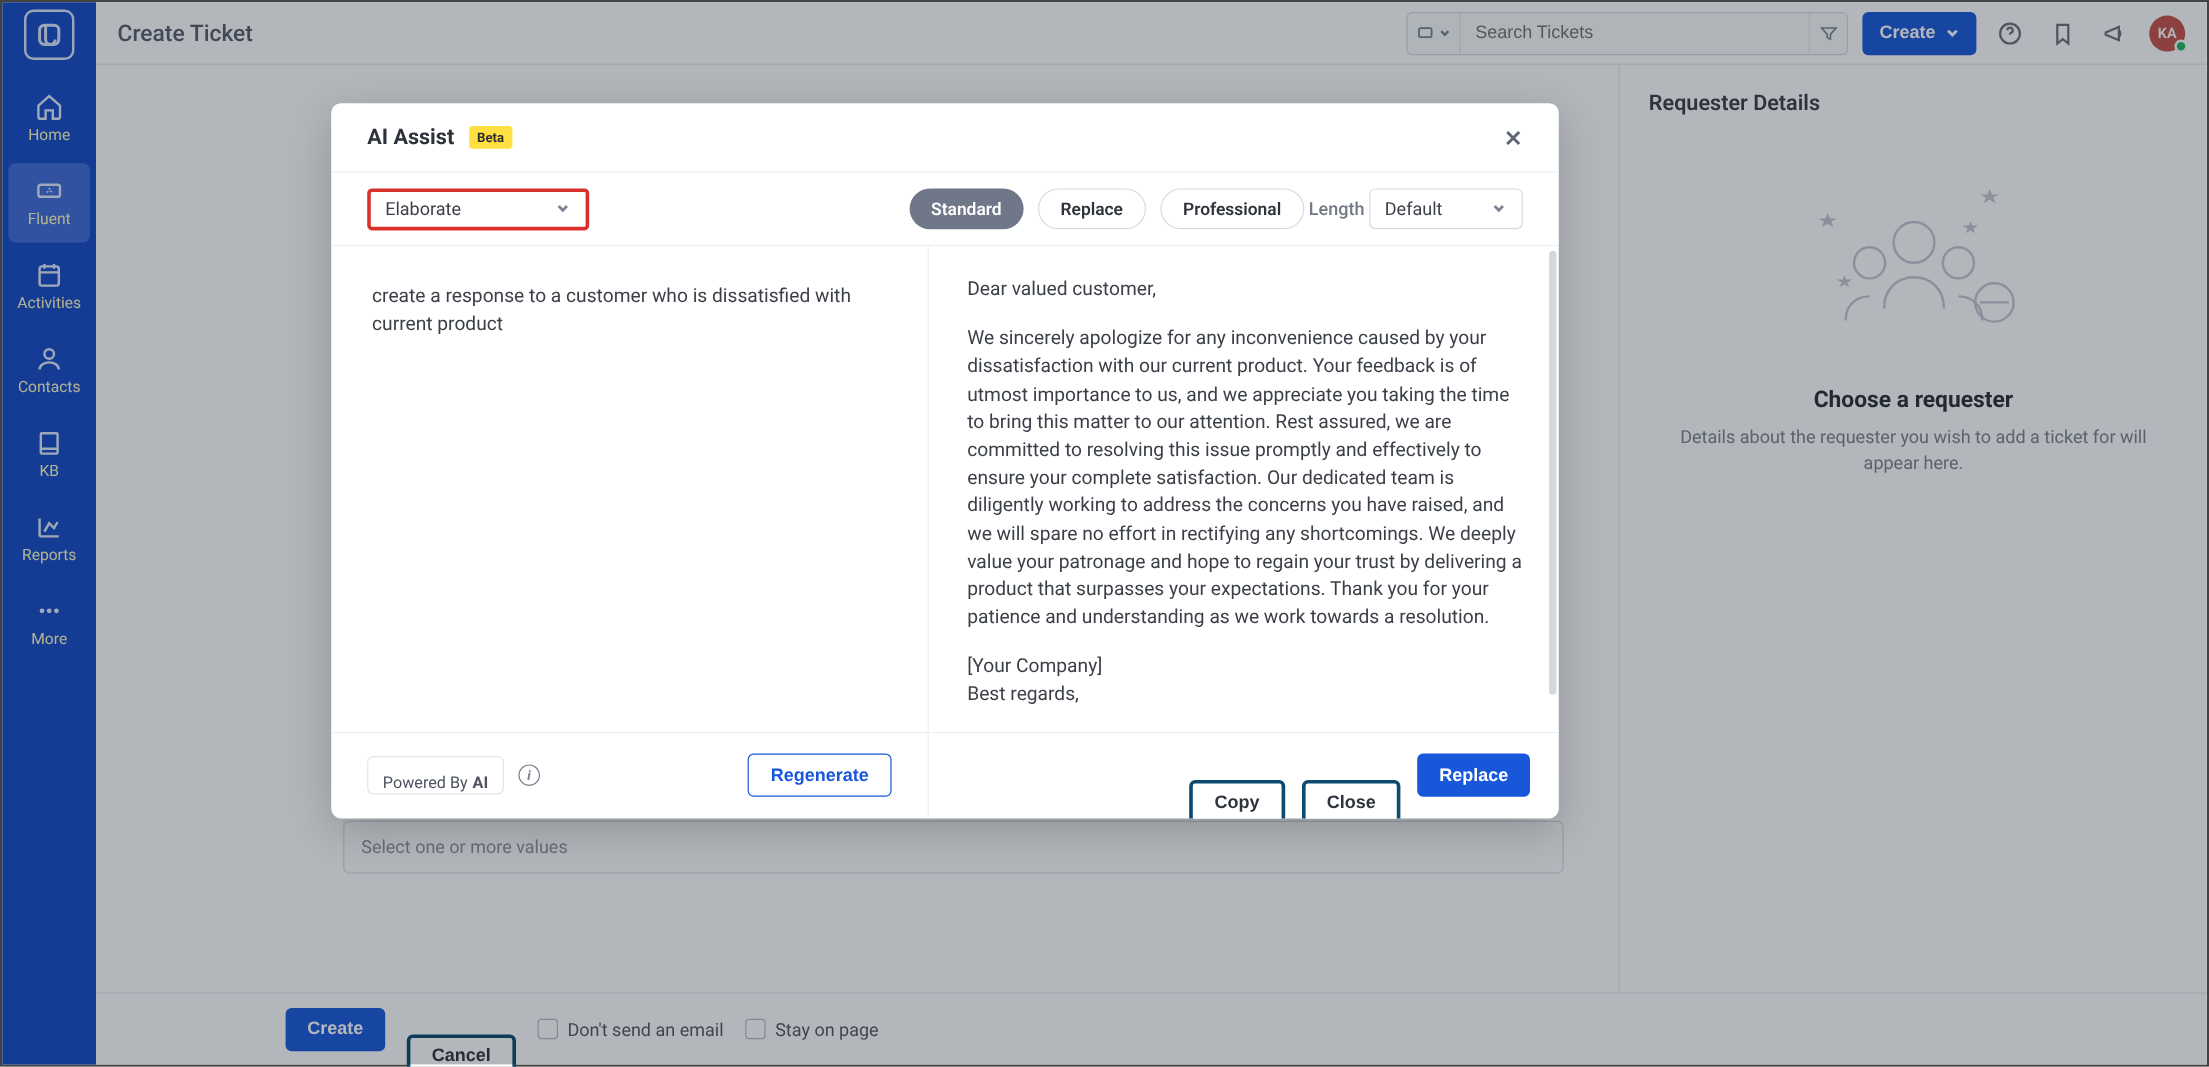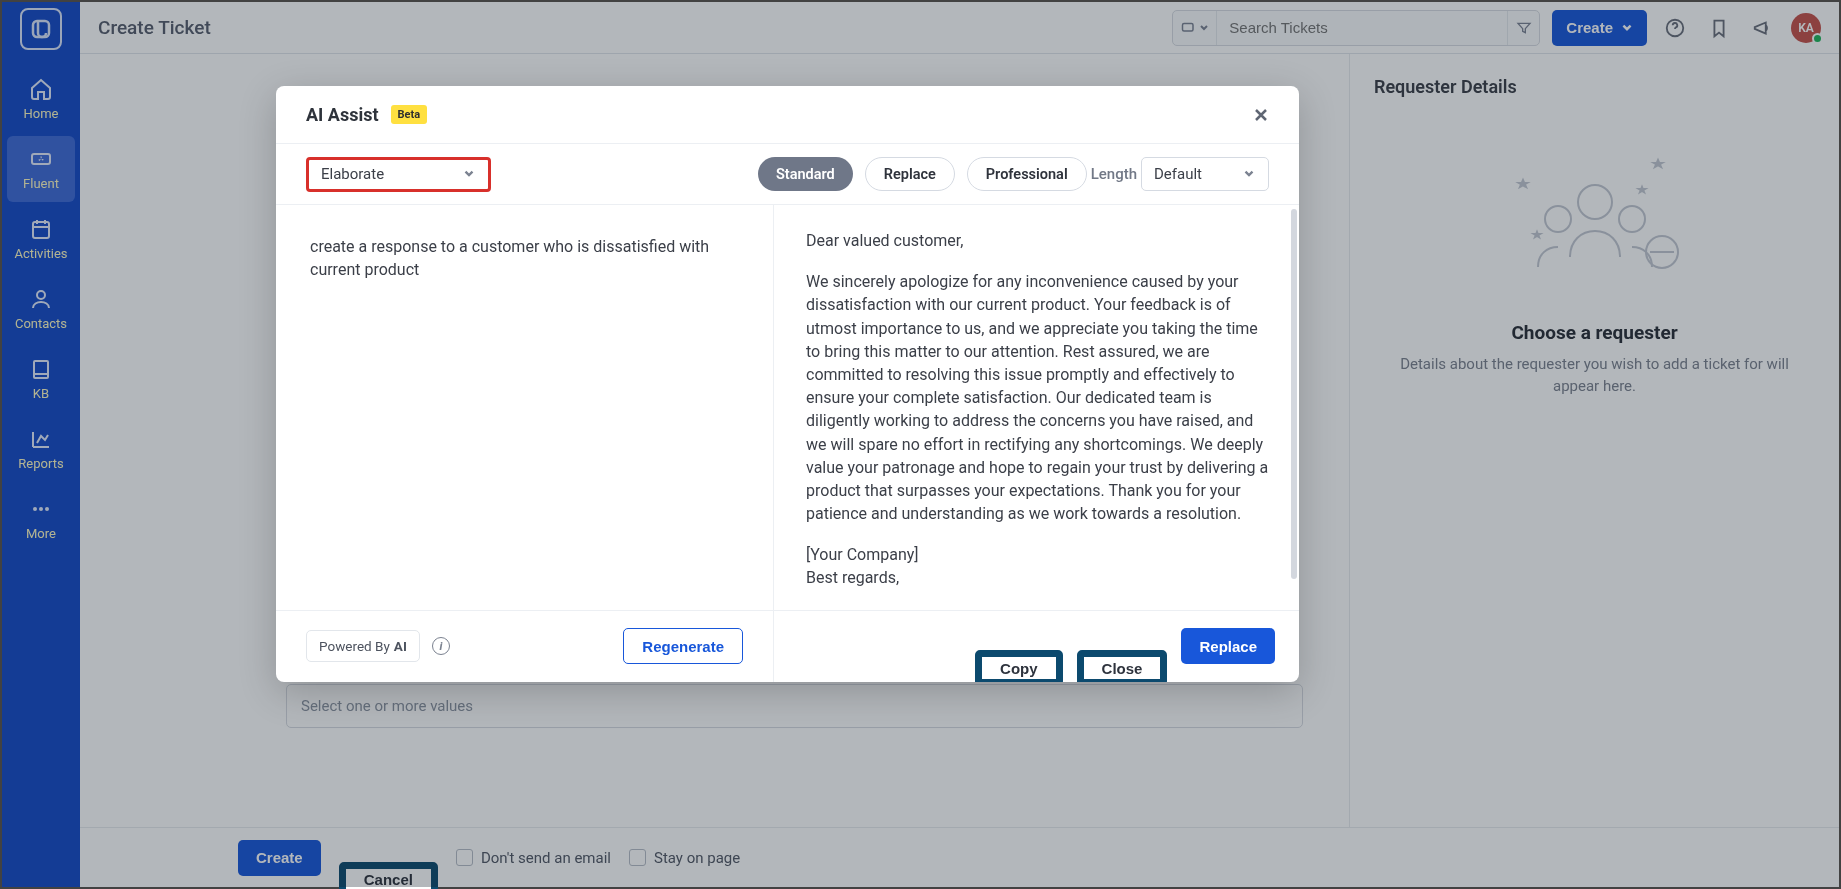--- a/index.html
+++ b/index.html
@@ -28,21 +28,21 @@
   .form-area { flex:1; padding:10px 46px 0 206px;}
   .field-box { border:1px solid #d7dbe2; border-radius:5px; height:44px; margin-top:620px; display:flex; align-items:center; padding:0 14px; color:#8d95a3; font-size:15px;}
   .right-panel { width:490px; border-left:1px solid #e7eaee; padding:22px 24px;}
   .right-panel h3 { font-size:18px; font-weight:600; color:#3b3f48;}
   .placeholder-ill { display:flex; justify-content:center; margin:50px 0 24px;}
   .placeholder-ill svg { stroke:#c3c8d2; fill:none; stroke-width:2;}
   .right-panel .pl-title { text-align:center; font-size:19px; font-weight:700; color:#2a2e37;}
   .right-panel .pl-desc { text-align:center; color:#7c828f; font-size:15px; margin-top:10px; line-height:1.45; padding: 0 4px;}
   .footer-bar { height:60px; border-top:1px solid #e7eaee; display:flex; align-items:center; padding:0 28px 0 158px; gap:18px;}
   .btn-primary.small { height:36px; padding:0 18px;}
-  .btn-outline { background:#fff; border:7px solid #0c4a6e; height:36px; padding:0 18px; border-radius:5px; font-size:15px; font-weight:600; color:#2e333d; cursor:pointer;margin-top:44px;}
+  .btn-outline { background:#fff; border:3px solid #0c4a6e; height:36px; padding:0 18px; border-radius:5px; font-size:15px; font-weight:600; color:#2e333d; cursor:pointer;margin-top:44px;}
   .chk { display:flex; align-items:center; gap:8px; color:#535966; font-size:15px;}
   .chk .box { width:17px; height:17px; border:1.5px solid #b7bdc7; border-radius:3px;}
 
   
   .overlay-dim { position:absolute; inset:0; background:rgba(20,30,45,.32); }
 
   
   .modal { position:absolute; left:274px; top:84px; width:1023px; background:#fff; border-radius:8px; box-shadow:0 10px 38px rgba(0,0,0,.2); display:flex; flex-direction:column; overflow:hidden;}
   .modal-head { height:58px; border-bottom:1px solid #eceff3; display:flex; align-items:center; padding:0 24px 0 30px; gap:12px;}
   .modal-head .modal-title { font-size:18px; font-weight:700; color:#2e333b;}
@@ -61,21 +61,21 @@
   .len-select { width:128px; height:34px; border:1px solid #d5dae2; border-radius:5px; display:flex; align-items:center; padding:0 12px; font-size:15px; color:#3b3f48; cursor:pointer; justify-content:space-between;}
   .len-select svg { width:14px; height:14px; stroke:#7c8391; fill:none; stroke-width:2;}
   .modal-body { flex:1; display:flex; border-top:1px solid #eceff3;}
   .body-left { width:498px; padding:30px 34px; border-right:1px solid #eceff3;}
   .body-left .prompt-text { font-size:16px; color:#3b3f48; line-height:1.45;}
   .body-right { flex:1; padding:24px 28px 20px 32px; position:relative; font-size:16px; color:#3b3f48; line-height:1.45;}
   .body-right .scroll-thumb { position:absolute; right:2px; top:4px; width:6px; height:370px; background:#d3d7de; border-radius:3px;}
   .resp-block { margin-bottom:18px;}
   .modal-foot { height:72px; border-top:1px solid #eceff3; display:flex; align-items:center;}
   .modal-foot .left-foot { width:498px; display:flex; align-items:center; padding:0 30px; gap:12px; border-right:1px solid #eceff3; height:100%;}
-  .powered { border:1px solid #e2e6eb; border-radius:5px; height:32px; display:flex; align-items:center; padding:0 12px; font-size:13.5px; color:#4d535f; gap:4px;}
+  .powered { border:1px solid #e2e6eb; border-radius:5px; height:32px; display:flex; align-items:flex-end; padding:0 12px; font-size:13.5px; color:#4d535f; gap:4px;}
   .powered b{font-weight:700;}
   .info-ic { width:18px; height:18px; border:1.6px solid #7b8290; border-radius:50%; display:flex; align-items:center; justify-content:center; font-size:11px; font-weight:800; color:#7b8290; font-style:italic;}
   .btn-out-blue { background:#fff; border:1.5px solid #1857da; color:#1857da; height:36px; padding:0 18px; border-radius:5px; font-size:15px; font-weight:600; cursor:pointer;}
   .modal-foot .right-foot { flex:1; display:flex; align-items:center; justify-content:flex-end; padding:0 24px; gap:14px;}
 </style>
 </head>
 <body>
 
 <div class="app">
   <div class="sidebar">

